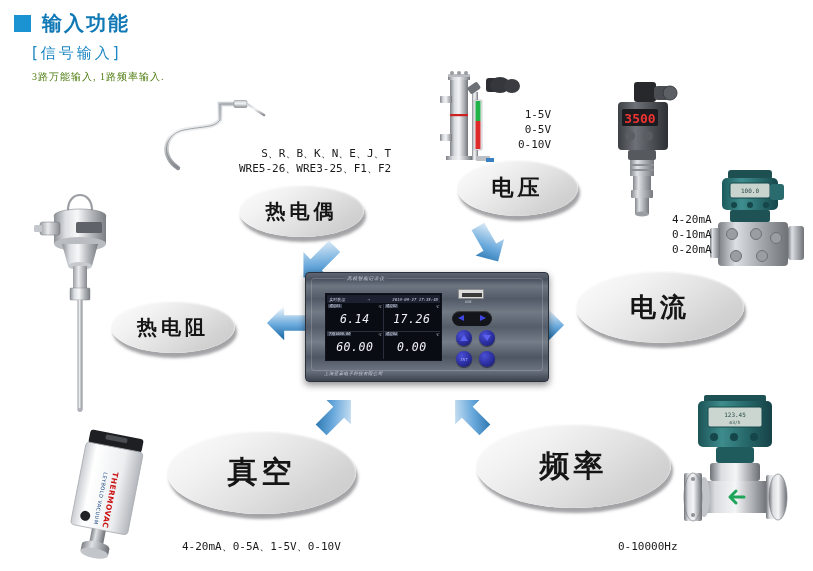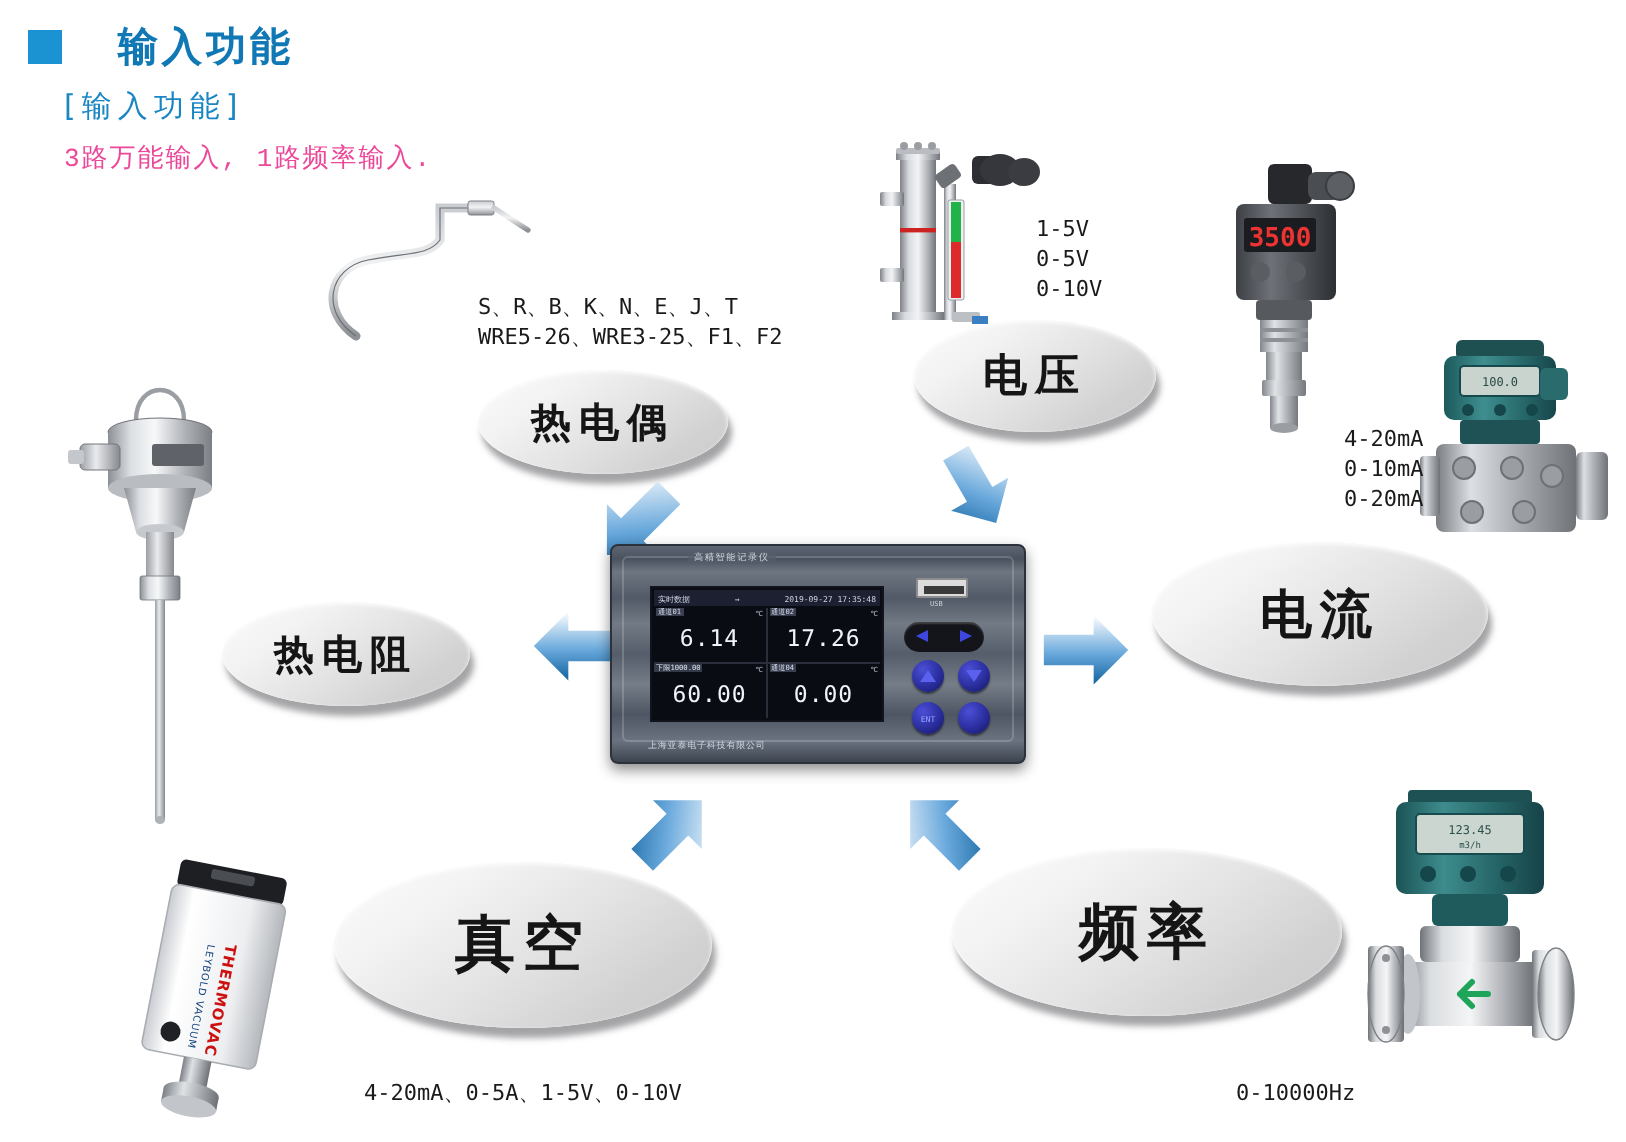--- a/index.html
+++ b/index.html
@@ -5,61 +5,63 @@
   * { box-sizing: border-box; margin: 0; padding: 0; }
   html, body {
     width: 813px; height: 571px;
     background: #ffffff;
     font-family: "Liberation Sans", "DejaVu Sans", sans-serif;
     overflow: hidden;
   }
   #canvas { position: relative; width: 813px; height: 571px; background: #fff; }
 
   
-  .hdr { position: absolute; left: 14px; top: 10px; display: flex; align-items: center; gap: 28px; }
+  .hdr { position: absolute; left: 14px; top: 10px; display: flex; align-items: center; gap: 11px; }
   .hdr-sq { width: 17px; height: 17px; background: #1b92d1; }
   .hdr-title { font-size: 20px; font-weight: bold; color: #1079b5; letter-spacing: 2px;
                font-family: "DejaVu Sans", "Liberation Sans", sans-serif; }
   .sub1 { position: absolute; left: 32px; top: 44px; font-size: 15px; color: #1b86c4; letter-spacing: 3px;
           font-family: "DejaVu Sans", sans-serif; }
-  .sub2 { position: absolute; left: 32px; top: 70px; font-size: 13px; color: #ec4899; letter-spacing: 1px;
-          font-family: Liberation Mono, monospace; }
+  .sub2 { position: absolute; left: 32px; top: 70px; font-size: 10px; color: #4d7c0f; letter-spacing: 1px;
+          font-family: Liberation Serif, serif; }
 
   
   .ell {
     position: absolute;
     border-radius: 50%;
     background: linear-gradient(145deg,#fdfdfd 0%,#f2f2f2 28%,#e2e2e2 55%,#d2d2d2 78%,#c9c9c9 100%);
     box-shadow: 2px 5px 3px rgba(90,90,95,0.55), inset 0 1px 2px rgba(255,255,255,0.9);
     display: flex; align-items: center; justify-content: center;
     color: #151515;
     font-family: "DejaVu Sans", "Liberation Sans", sans-serif;
     font-weight: bold;
   }
   .ell span { letter-spacing: 4px; }
 
   
   .cap {
     position: absolute;
     font-family: "DejaVu Sans Mono", "Liberation Mono", monospace;
     font-size: 11px; color: #1a1a1a; line-height: 15px; letter-spacing: 0px;
     white-space: pre;
+    text-align: right;
   }
 
   
   .arrow { position: absolute; }
 
   
   .device {
-    position: absolute; left: 305px; top: 272px; width: 208px; height: 110px;
+    position: absolute; left: 305px; top: 272px; width: 244px; height: 110px;
     border-radius: 4px;
     background: linear-gradient(180deg,#5d6572 0%,#4a525f 6%,#6e7682 12%,#525a67 24%,
                 #727a86 36%,#555d6a 50%,#757d89 64%,#4e5663 78%,#6b7380 90%,#3d4450 100%);
     box-shadow: 0 3px 7px rgba(0,0,0,0.45);
     border: 1px solid #2c323c;
+    font-style: italic;
   }
   .device-inner { position: absolute; left: 5px; top: 5px; right: 5px; bottom: 10px;
     border: 1px solid rgba(255,255,255,0.18); border-radius: 3px; }
   .dev-brand { position: absolute; left: 38px; top: 3px; font-size: 4.6px; color: #cfd6e0;
     font-family: "DejaVu Sans", sans-serif; letter-spacing: 0.8px; background: rgba(85,93,106,0.7); padding: 0 3px; }
   .lcd { position: absolute; left: 19px; top: 20px; width: 117px; height: 68px;
     background: #0a0c14; border: 1px solid #11141c; padding: 1px; }
   .lcd-top { height: 8px; background: #1c2030; display: flex; align-items: center;
     justify-content: space-between; padding: 0 2px; }
   .lcd-top span { font-size: 4px; color: #cfd4e2; font-family: "DejaVu Sans Mono", monospace; }
@@ -104,21 +106,21 @@
 </style>
 </head>
 <body>
 
 <div id="canvas">
 
   <div class="hdr">
     <div class="hdr-sq"></div>
     <div class="hdr-title">输入功能</div>
   </div>
-  <div class="sub1">[输入功能]</div>
+  <div class="sub1">[信号输入]</div>
   <div class="sub2">3路万能输入, 1路频率输入.</div>
 
   <div class="photo" style="left:158px; top:98px; width:110px; height:80px;">
     <svg width="110" height="80" viewBox="0 0 110 80">
       <defs>
         <linearGradient id="wire" x1="0" y1="0" x2="0" y2="1">
           <stop offset="0%" stop-color="#c9ccd1"></stop>
             <stop offset="45%" stop-color="#f2f3f4"></stop>
           <stop offset="100%" stop-color="#8d9095"></stop>
         </linearGradient>

